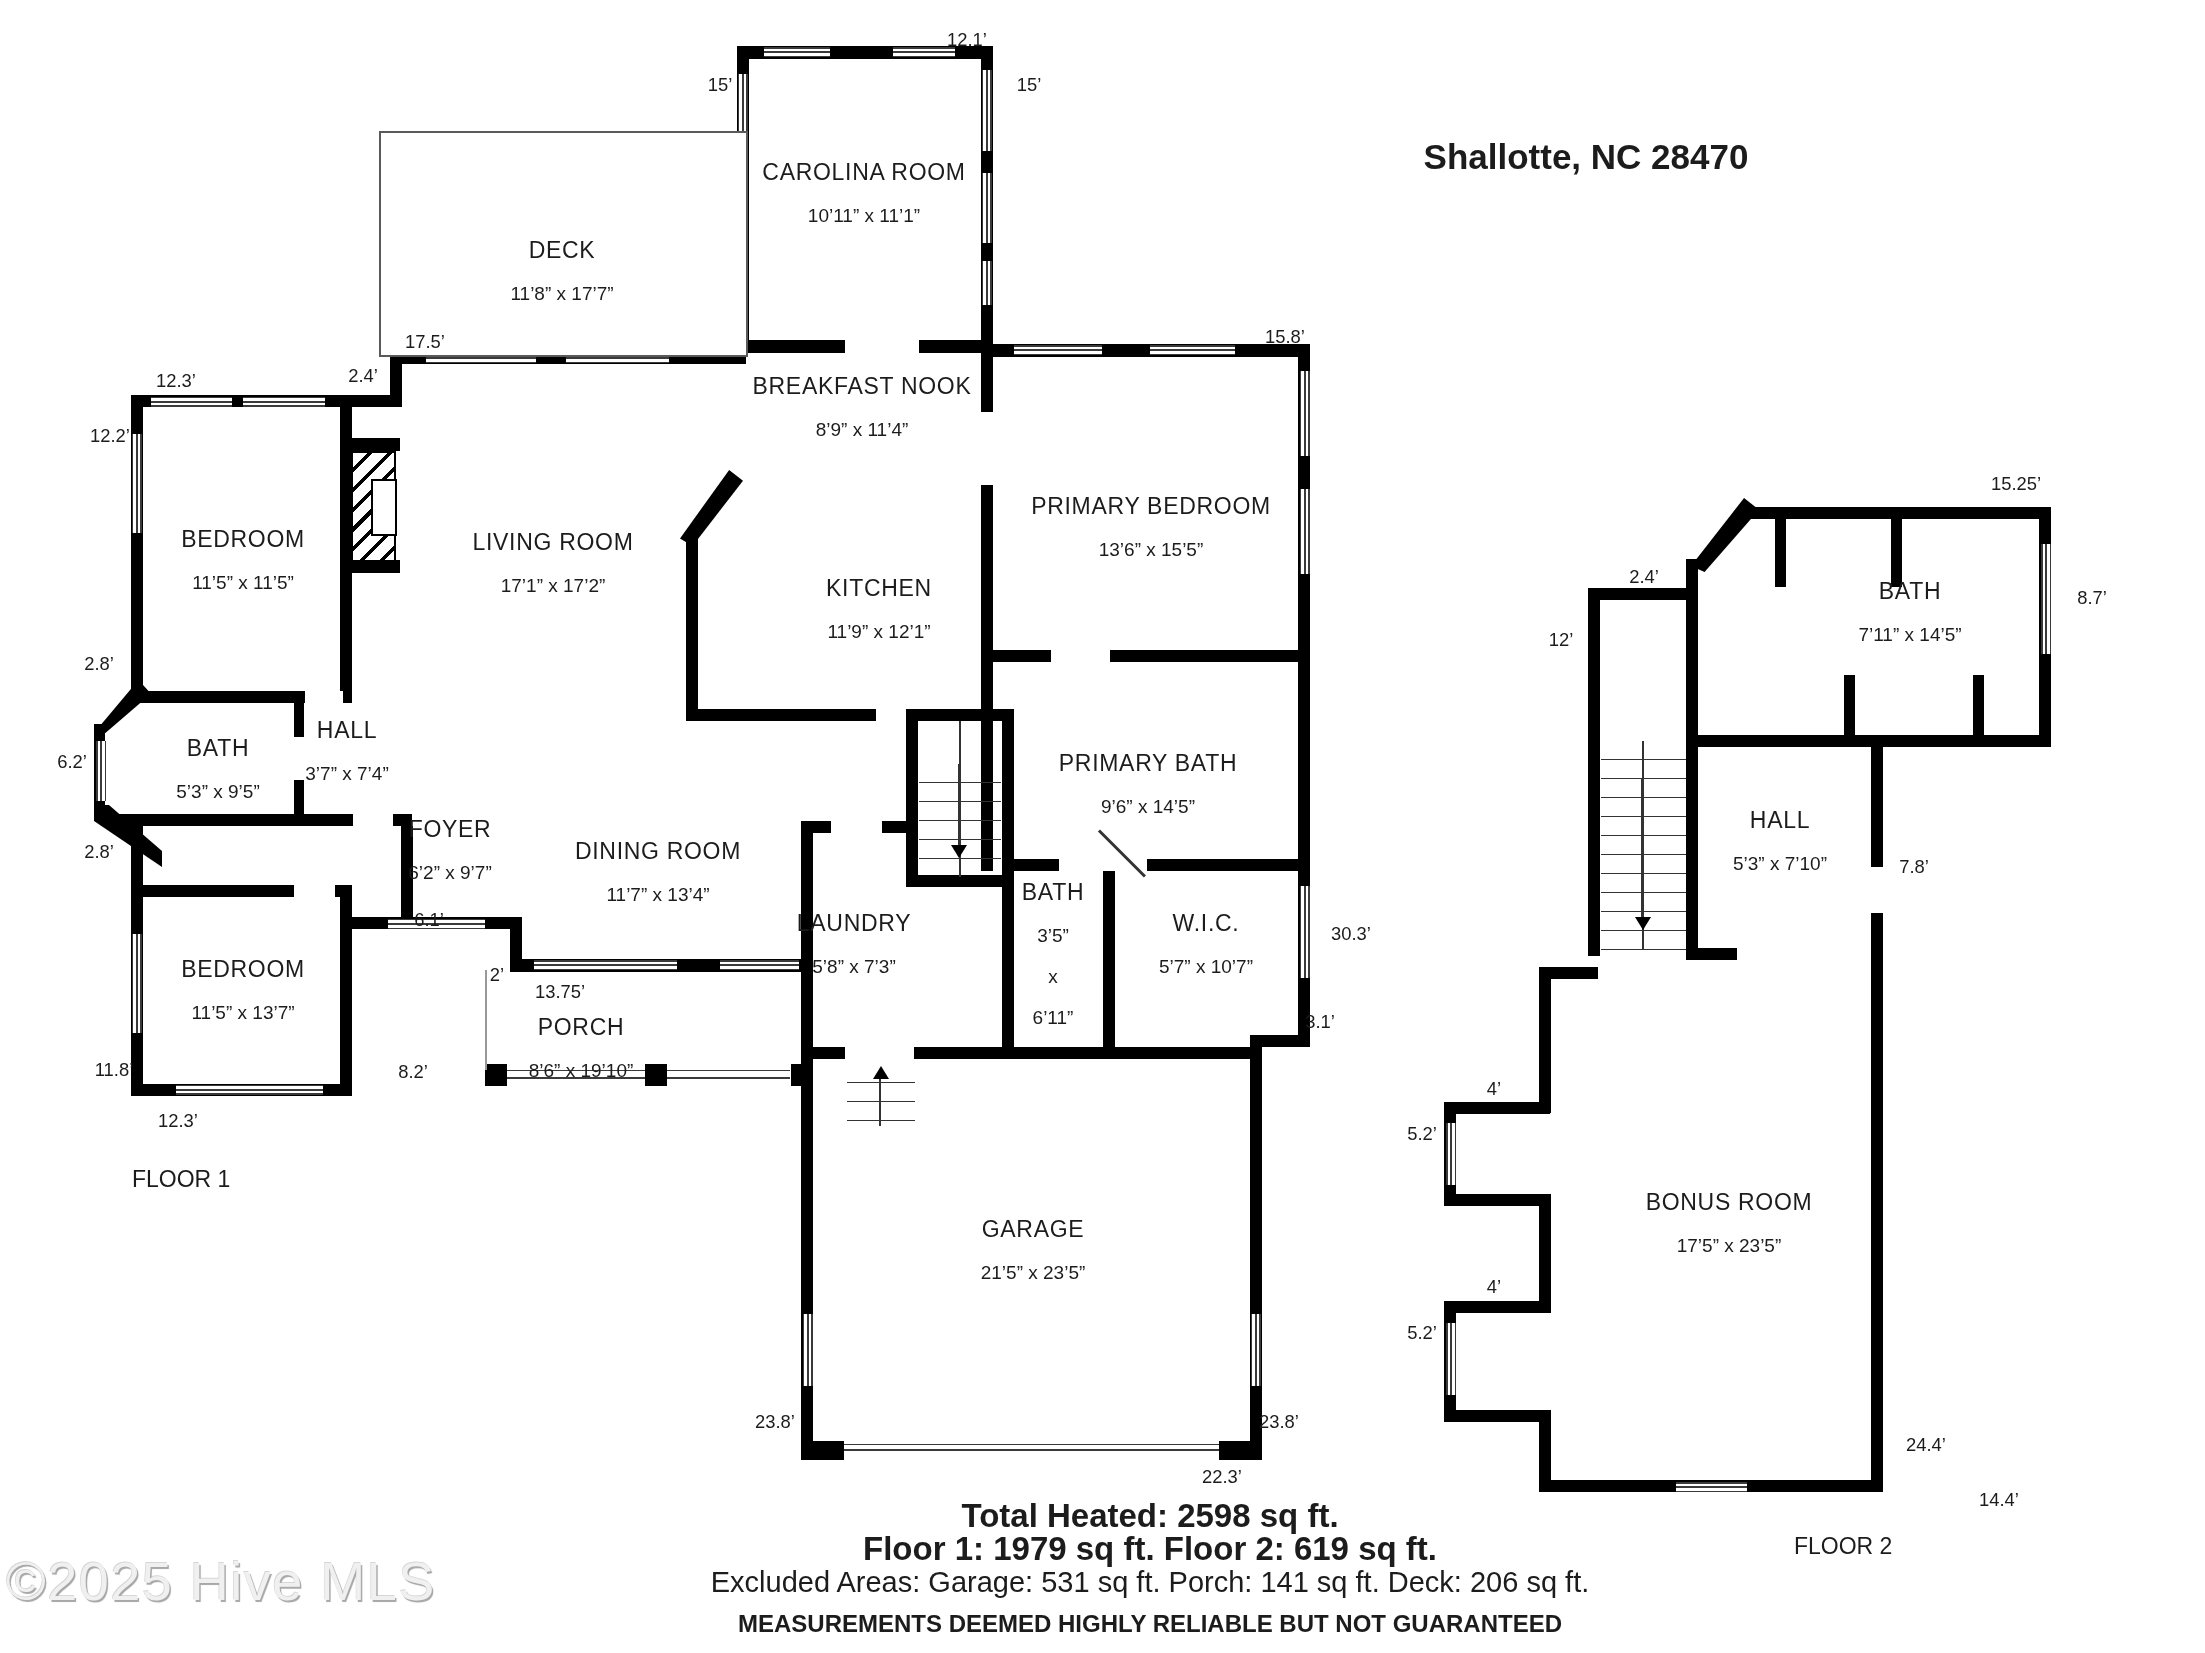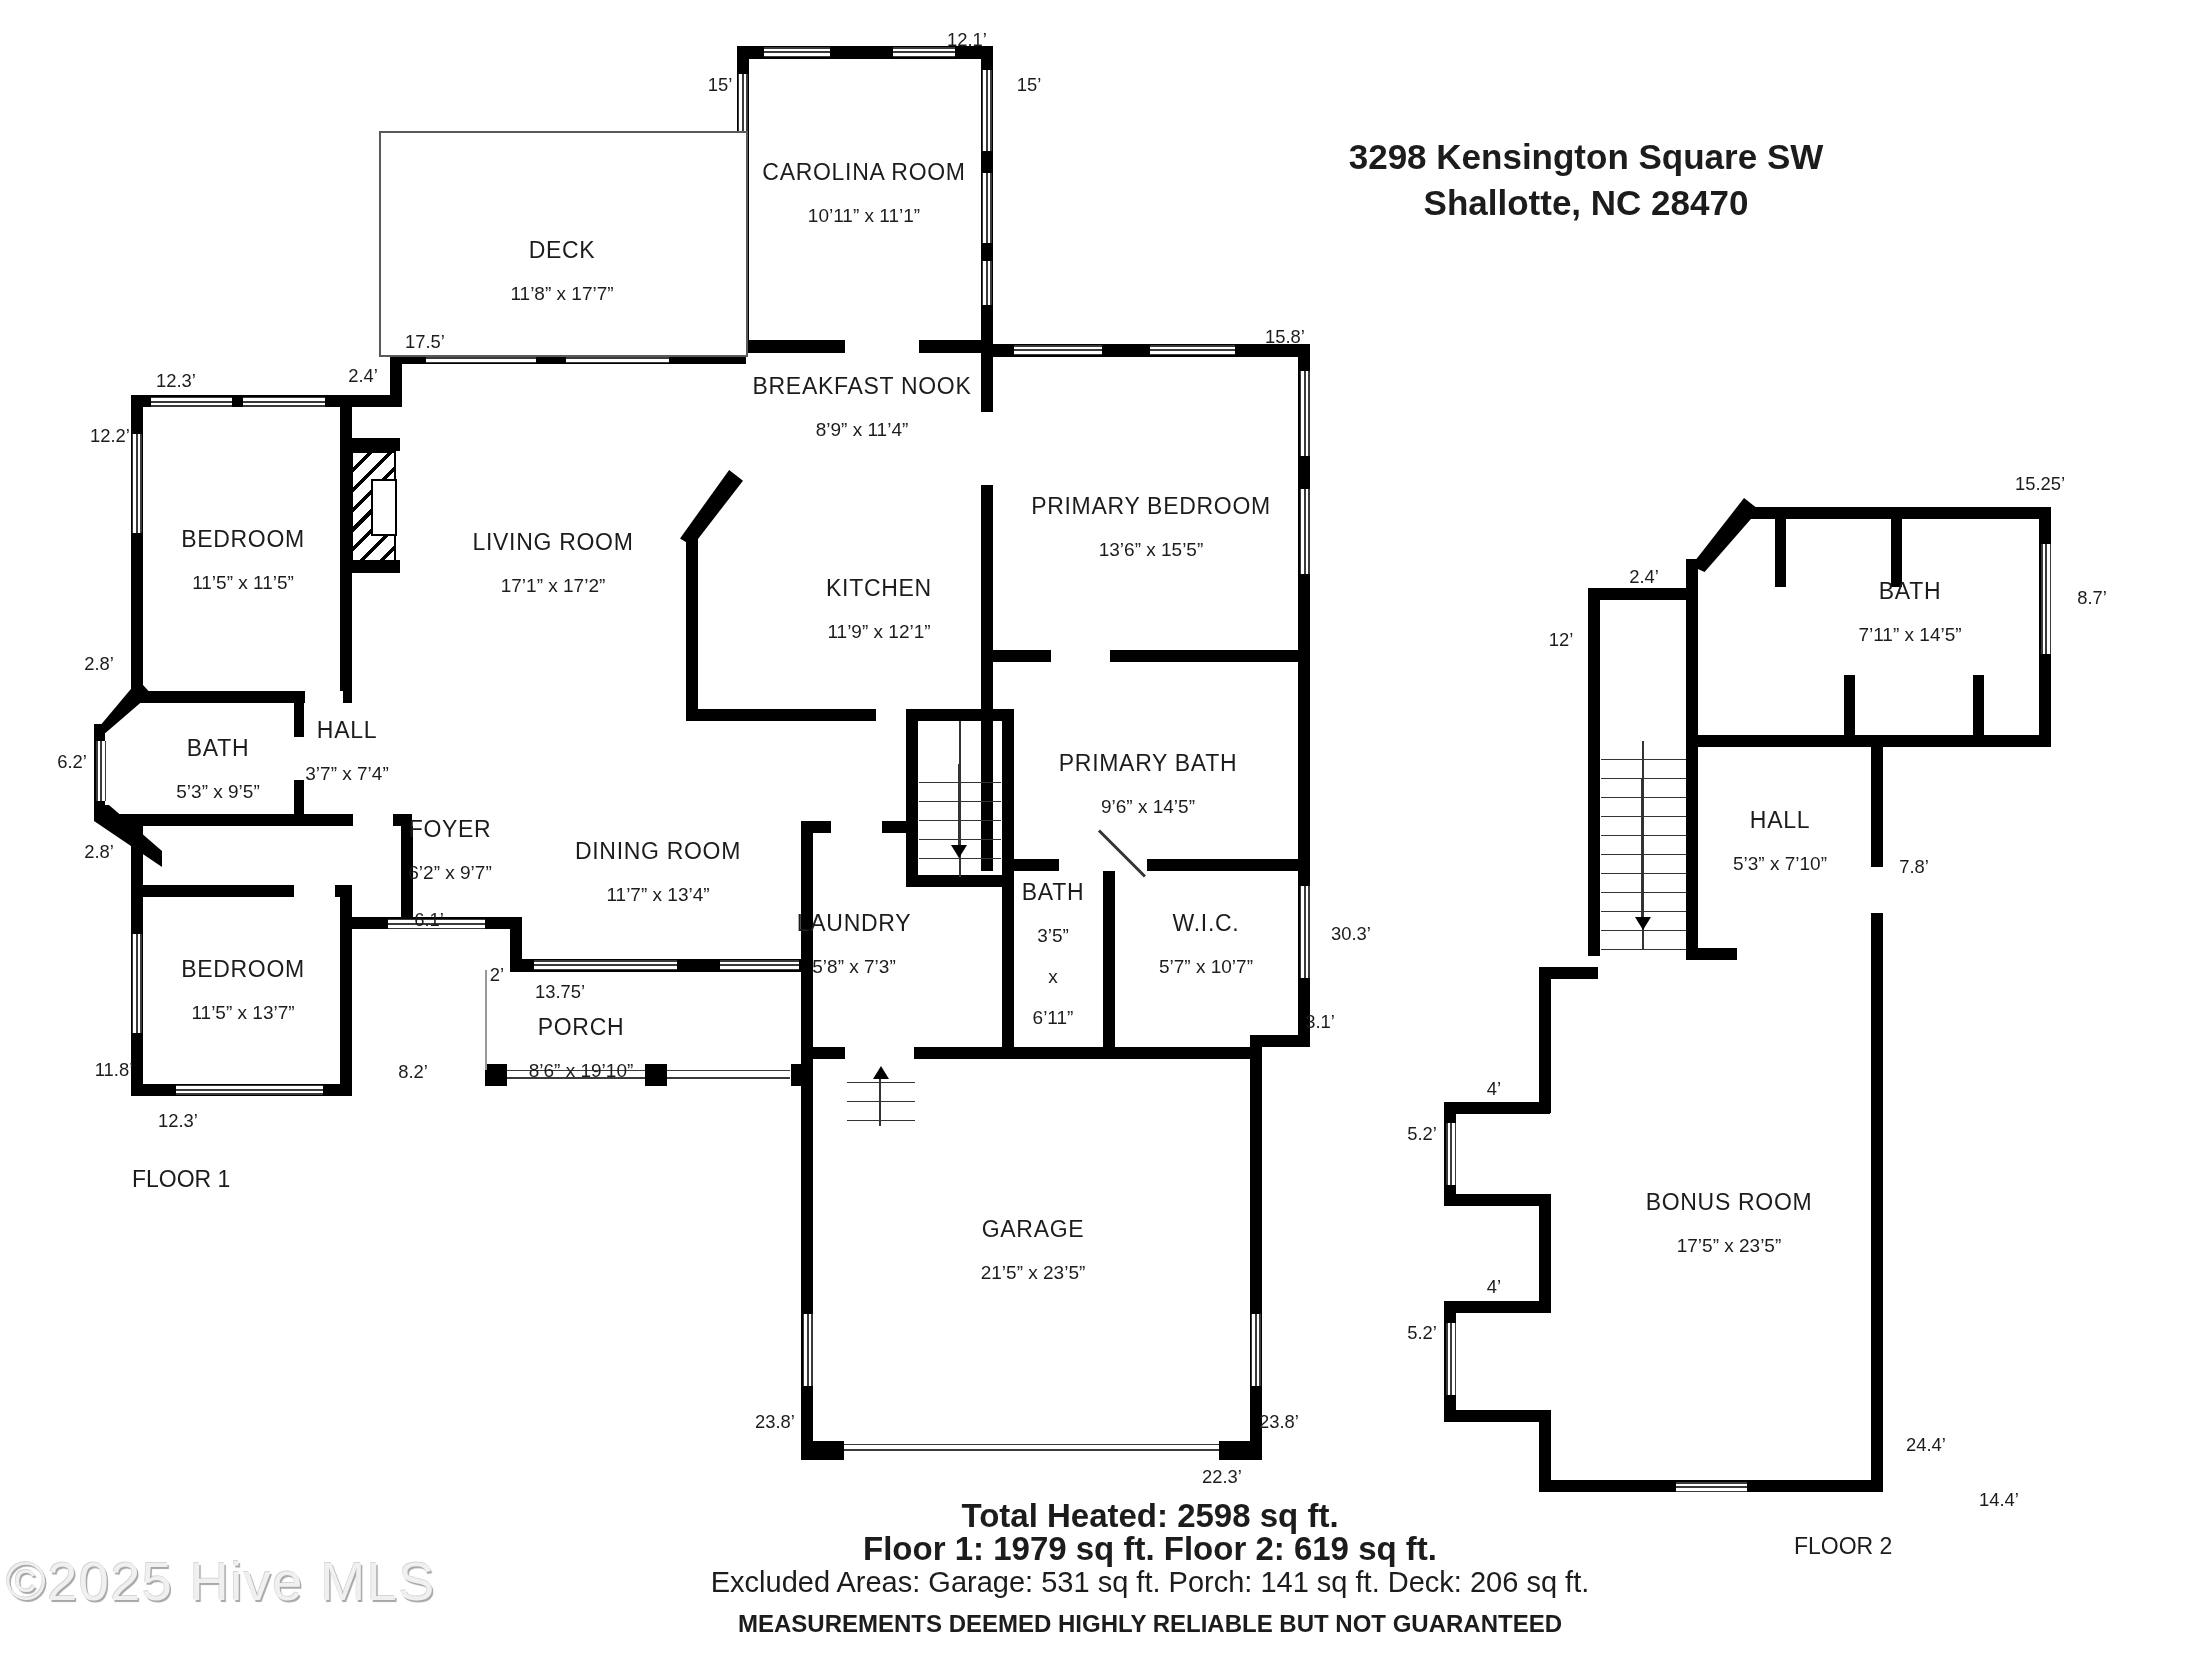--- a/index.html
+++ b/index.html
@@ -181,21 +181,20 @@
   </div>
 
 <div class="deckline" style="left:379px;top:131px;width:365px;height:222px;"></div>
 
 <div class="w" style="left:346px;top:438px;width:54px;height:13.2px;"></div>
 <div class="hatch" style="left:351px;top:451px;width:41px;height:109px;"></div>
 <div class="fp-inner" style="left:371px;top:479px;width:22px;height:53px;"></div>
 <div class="w" style="left:346px;top:560px;width:54px;height:13.2px;"></div>
 
 <div class="title">
-  <div>3298 Kensington Square SW</div>
   <div>Shallotte, NC 28470</div>
 </div>
 
 <div class="room" style="left:562px;top:237px;">
   <div class="rname">DECK</div>
   <div class="rdims">11’8” x 17’7”</div>
 </div>
 <div class="room" style="left:864px;top:159px;">
   <div class="rname">CAROLINA ROOM</div>
   <div class="rdims">10’11” x 11’1”</div>
@@ -298,21 +297,21 @@
 <div class="room" style="left:1780px;top:807px;">
   <div class="rname">HALL</div>
   <div class="rdims">5’3” x 7’10”</div>
 </div>
 <div class="room" style="left:1729px;top:1189px;">
   <div class="rname">BONUS ROOM</div>
   <div class="rdims">17’5” x 23’5”</div>
 </div>
 <div class="dimL" style="left:1794px;top:1533px;font-size:23px;">FLOOR 2</div>
 
-<div class="dim" style="left:2016px;top:473px;margin-left:24px;">15.25’</div>
+<div class="dim" style="left:2016px;top:473px;">15.25’</div>
 <div class="dim" style="left:2092px;top:587px;">8.7’</div>
 <div class="dim" style="left:1644px;top:566px;">2.4’</div>
 <div class="dim" style="left:1561px;top:629px;">12’</div>
 <div class="dim" style="left:1914px;top:856px;">7.8’</div>
 <div class="dim" style="left:1494px;top:1078px;">4’</div>
 <div class="dim" style="left:1422px;top:1123px;">5.2’</div>
 <div class="dim" style="left:1494px;top:1276px;">4’</div>
 <div class="dim" style="left:1422px;top:1322px;">5.2’</div>
 <div class="dim" style="left:1926px;top:1410px;margin-top:24px;">24.4’</div>
 <div class="dim" style="left:1999px;top:1489px;">14.4’</div>

